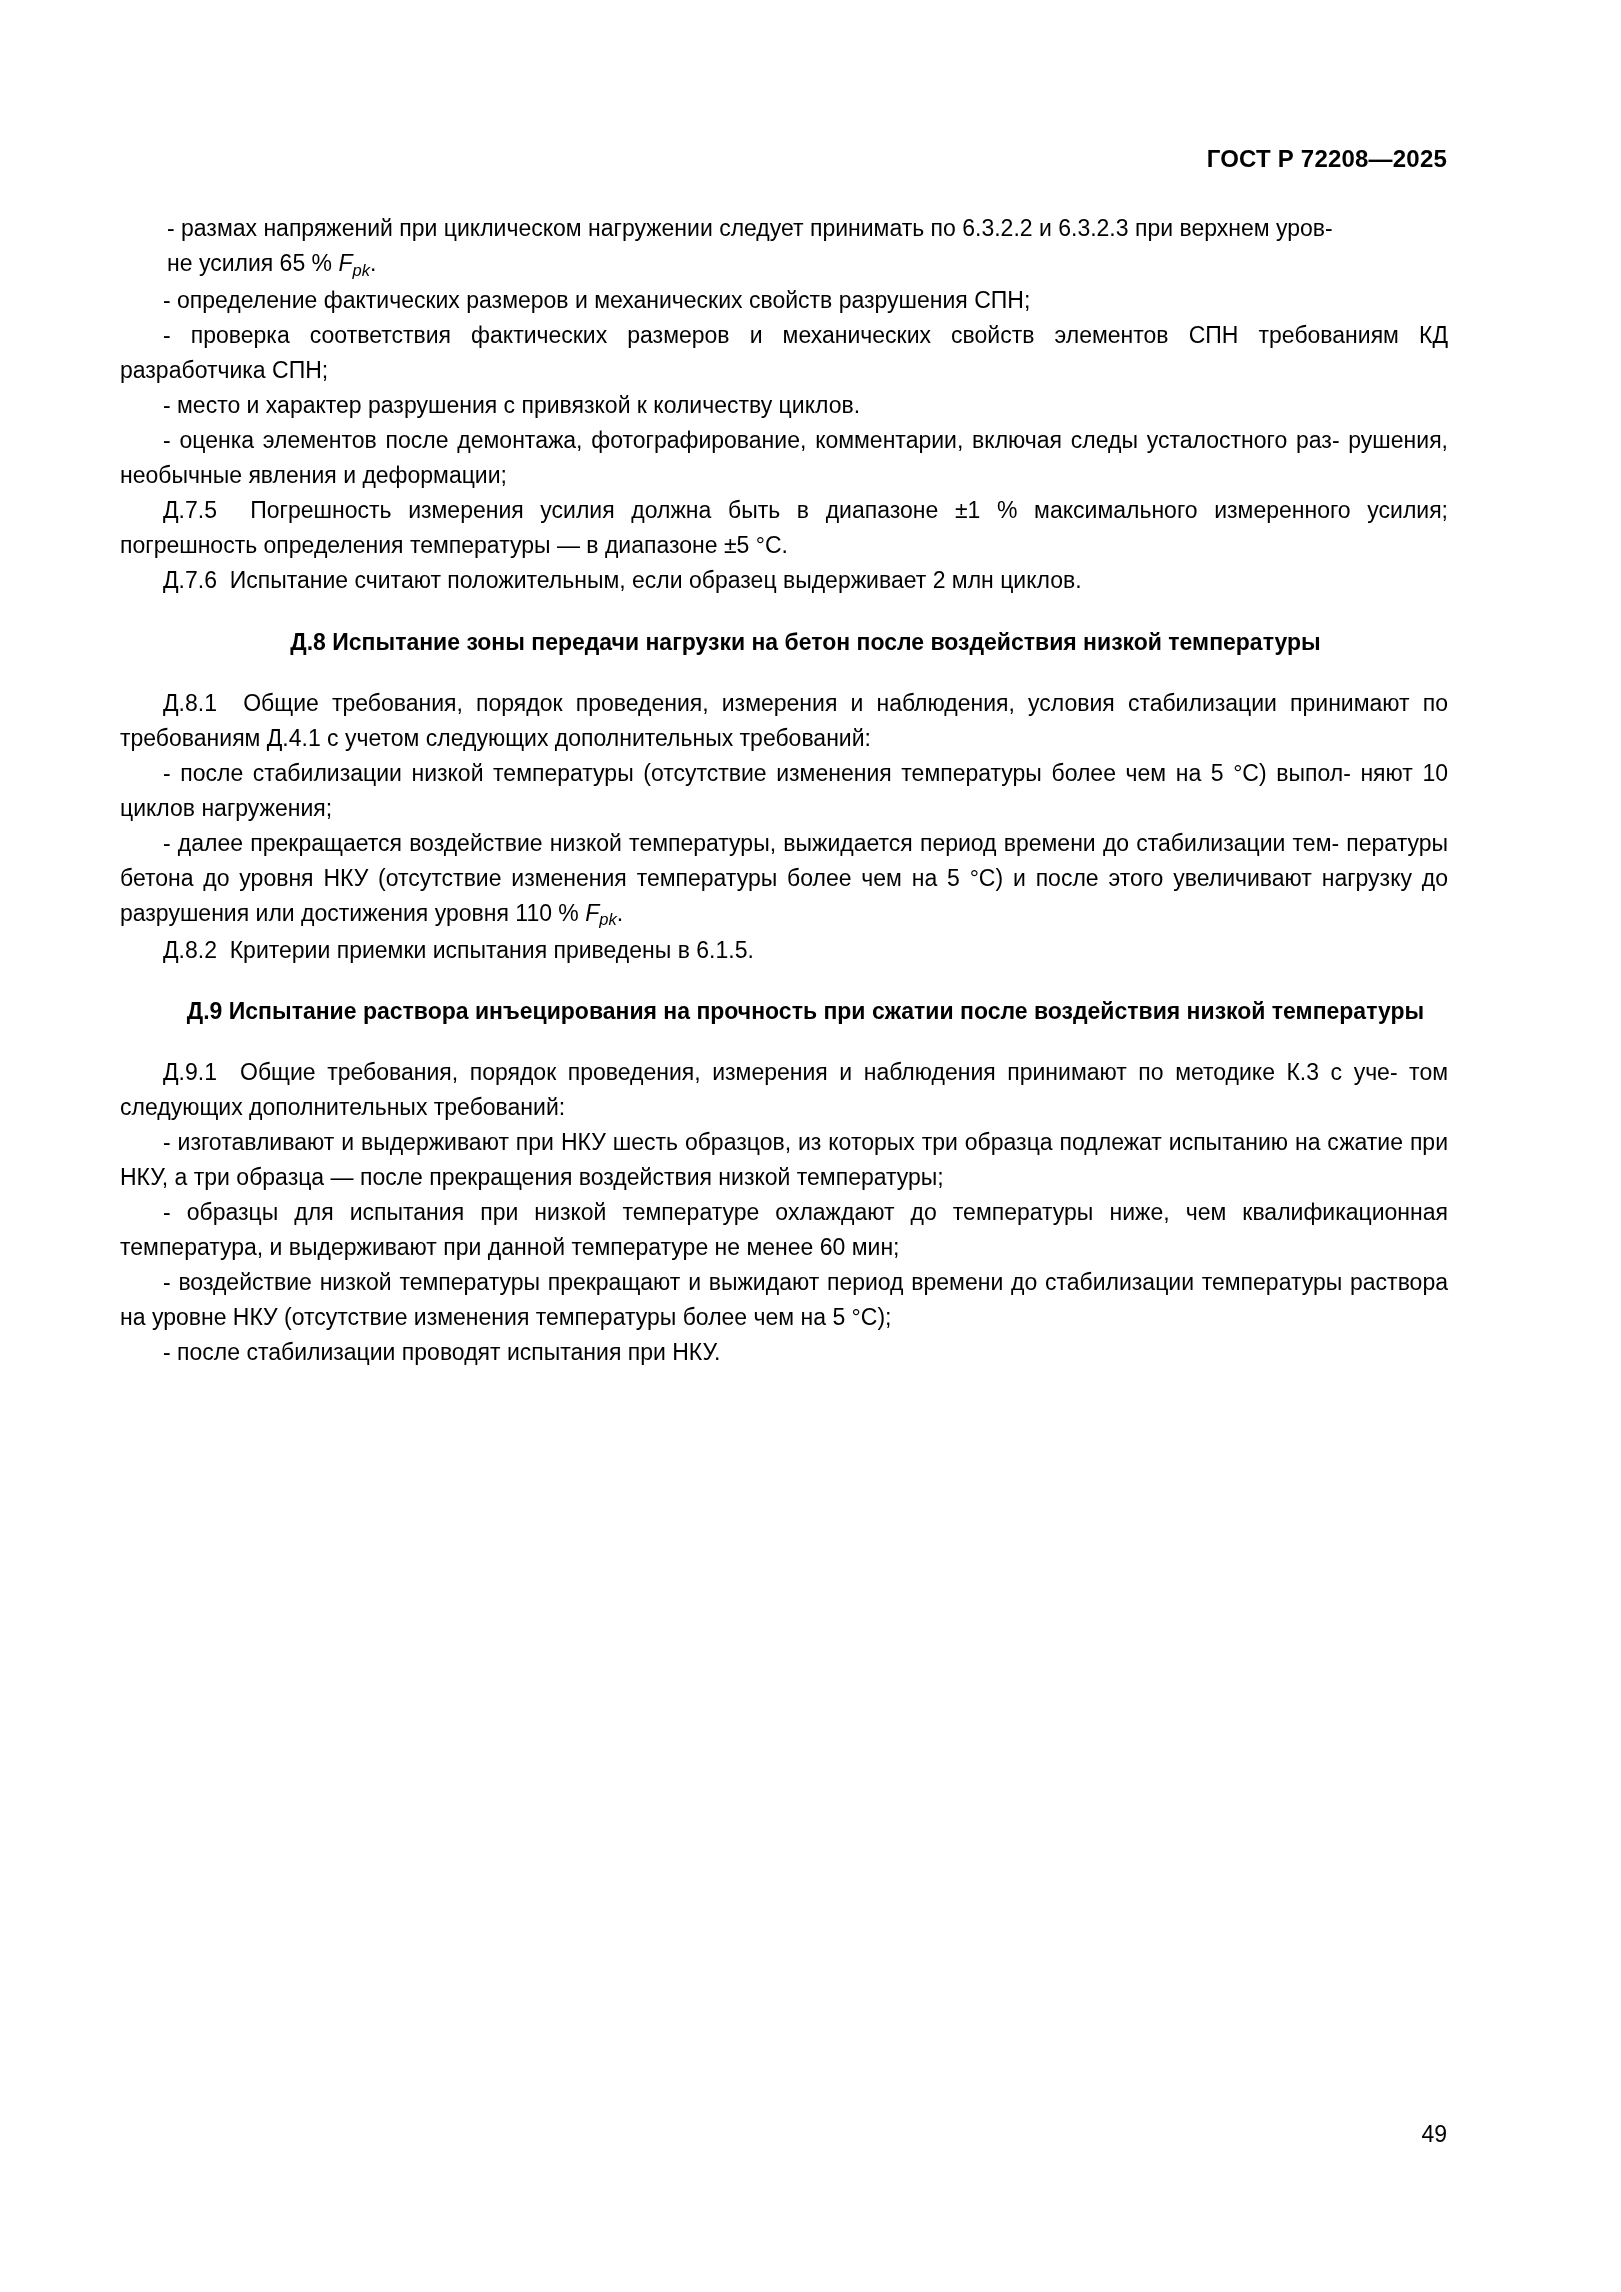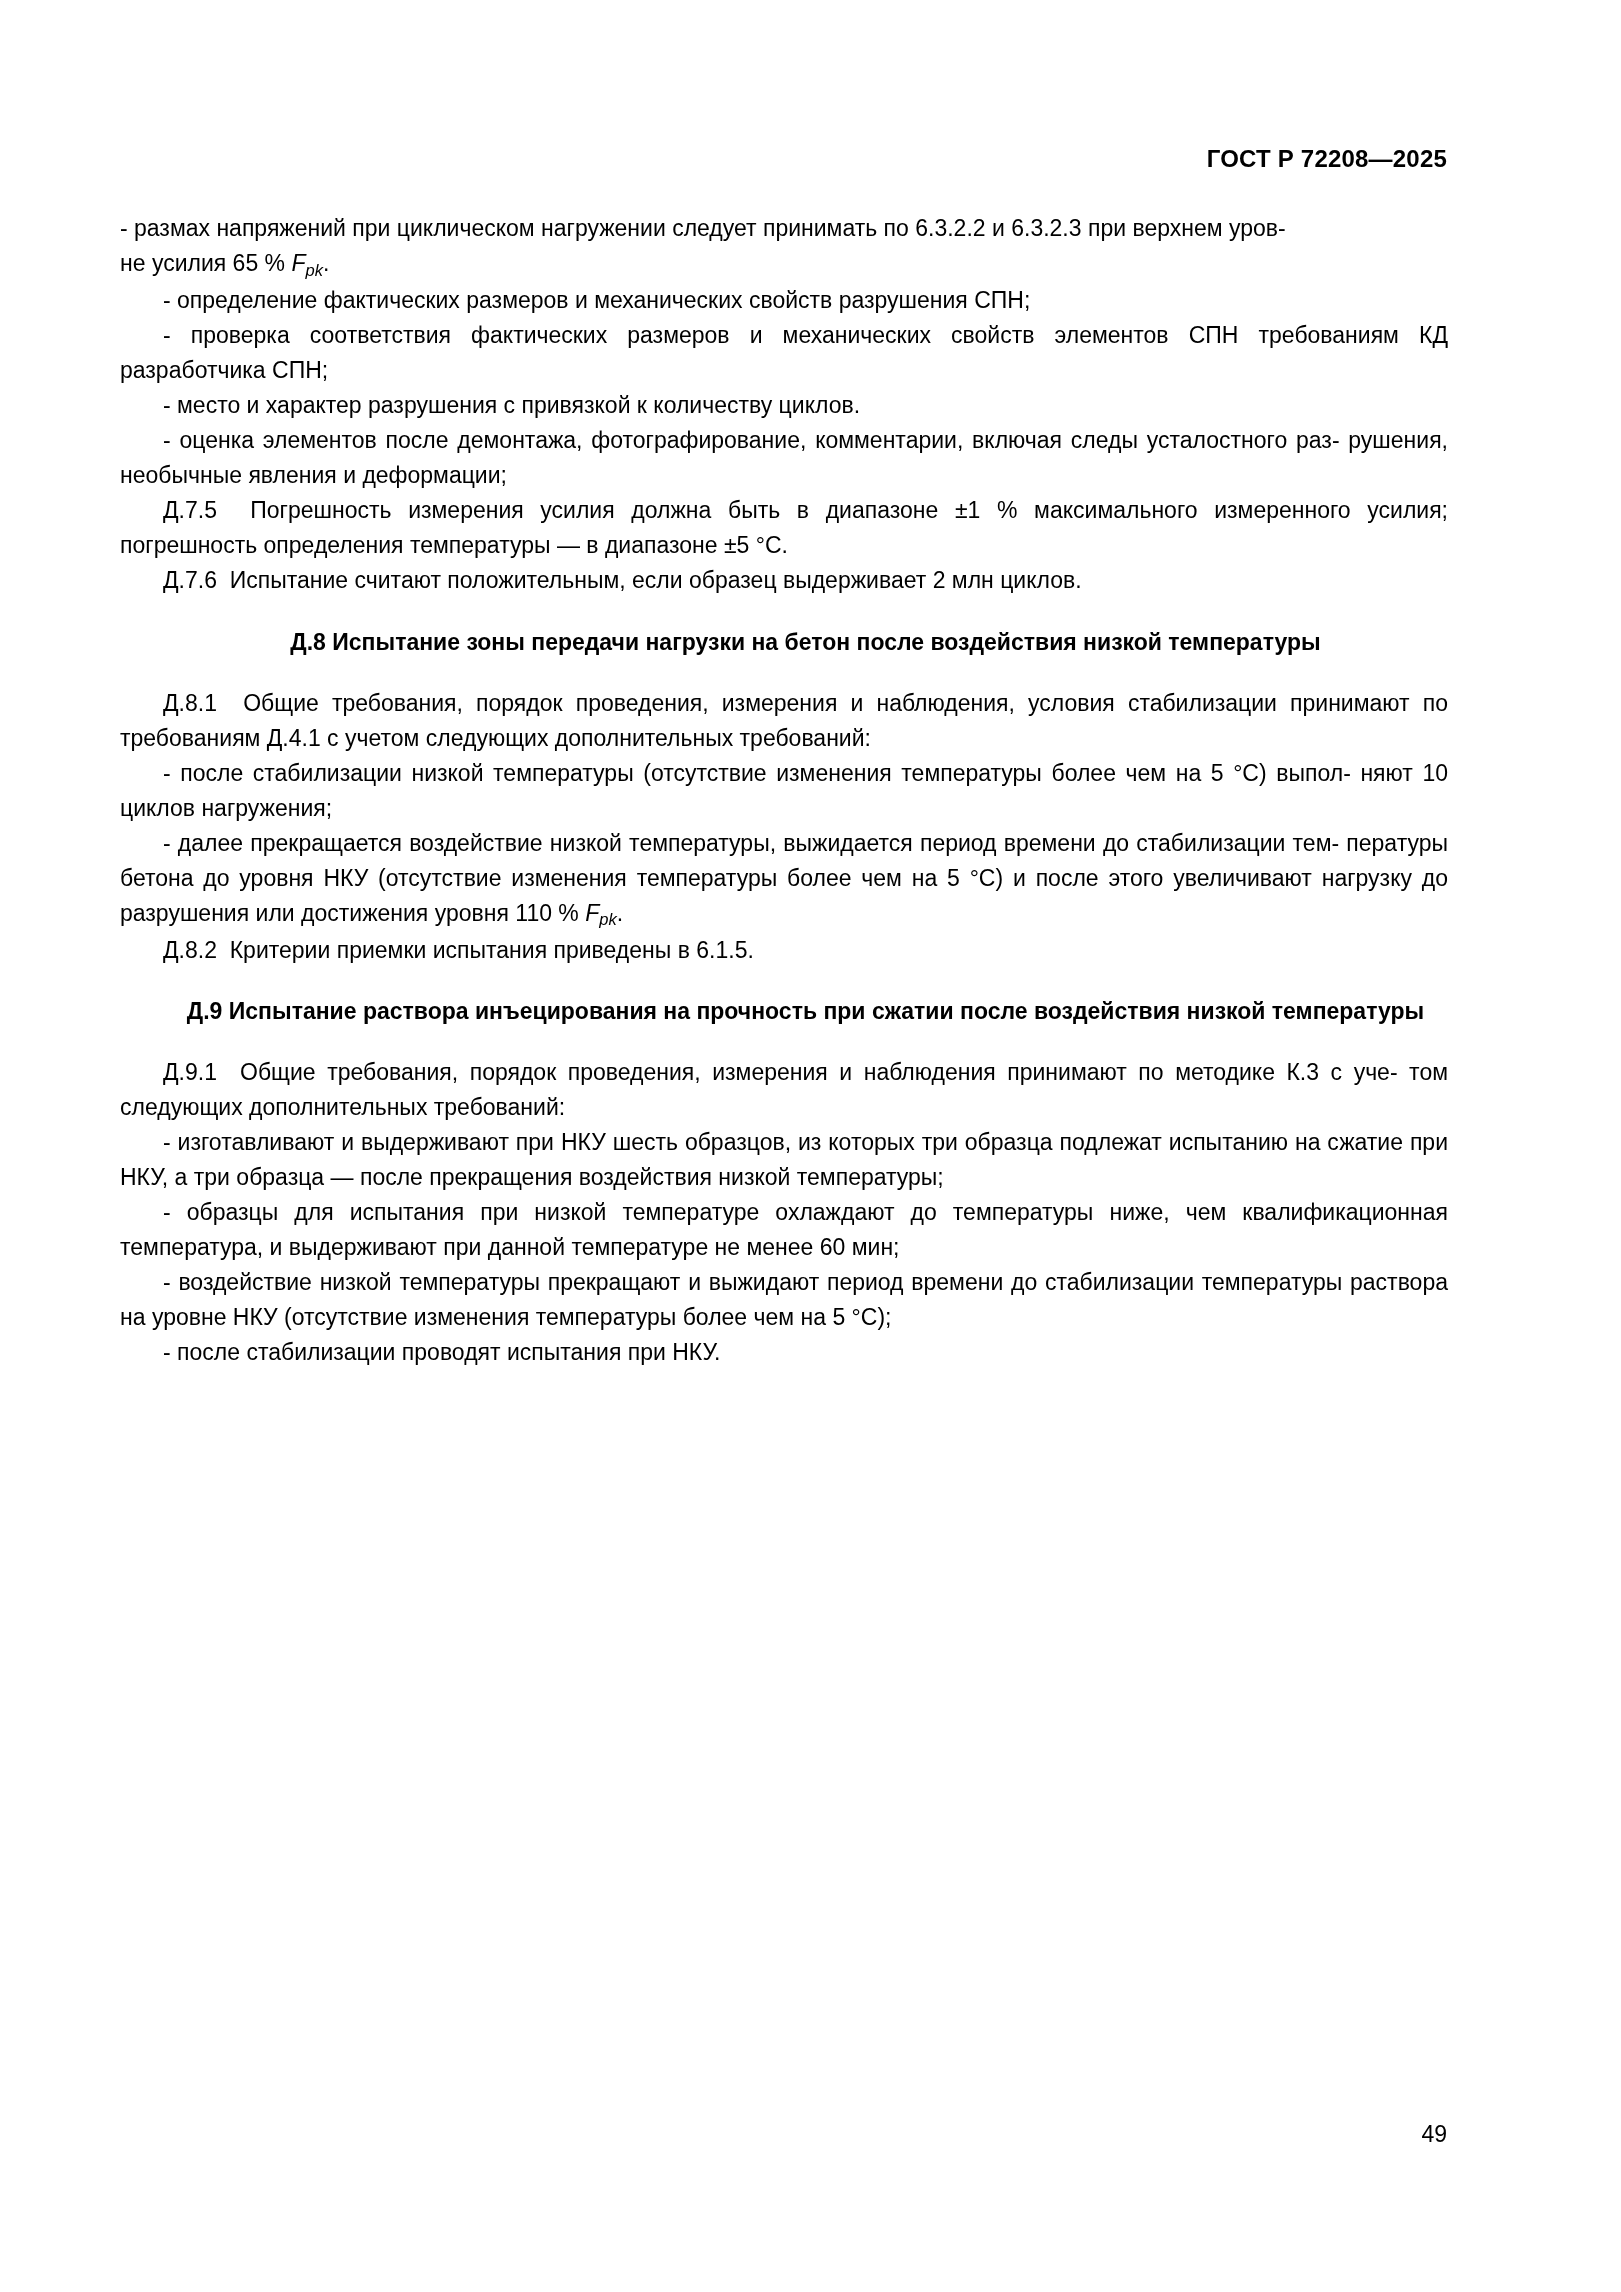--- a/index.html
+++ b/index.html
@@ -43,20 +43,21 @@
     line-height: 35px;
     text-align: justify;
     text-justify: inter-word;
     hyphens: manual;
   }
   p.indent {
     text-indent: 43px;
   }
   p.noindent {
     text-indent: 0;
+    margin-left: 47px;
   }
   .heading {
     margin-top: 26.5px;
     margin-bottom: 7.8px;
     font-size: 23px;
     line-height: 35px;
     font-weight: bold;
     text-indent: 43px;
     text-align: center;
   }

